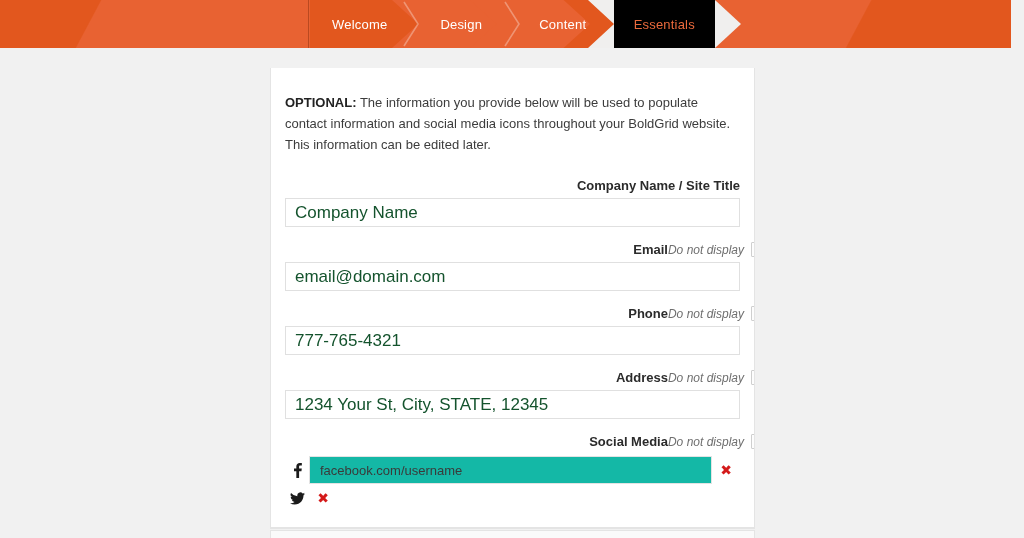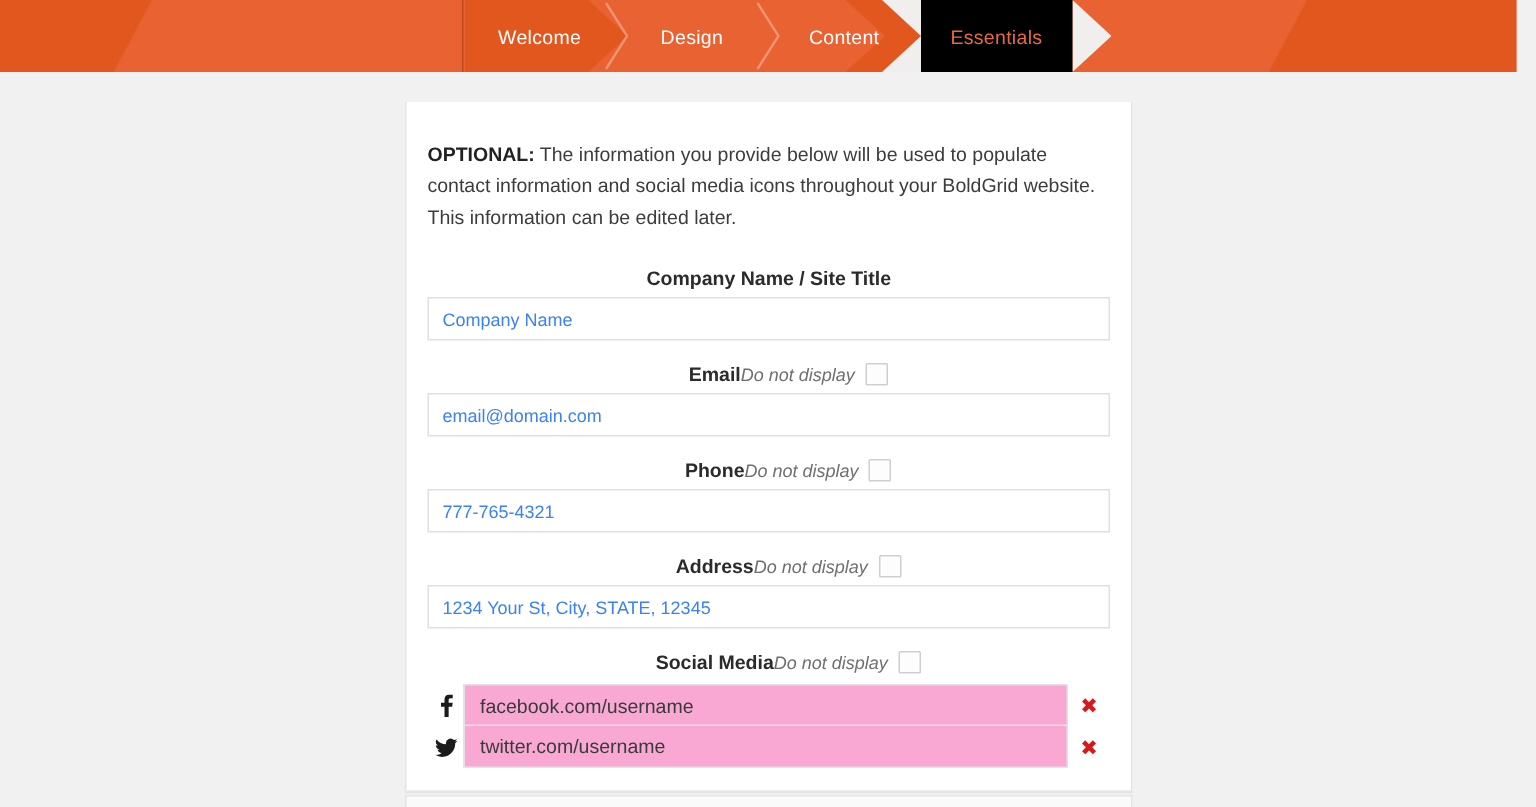--- a/index.html
+++ b/index.html
@@ -140,21 +140,21 @@
     margin: 0 0 22px 0;
     padding: 0 2px;
   }
   .intro b { font-weight: bold; color: #222; margin-top: 12px; }
 
   .field-block { margin-bottom: 14px; padding: 0 2px; }
 
   .label-row {
     display: flex;
     align-items: center;
-    justify-content: center;
+    justify-content: flex-end;
     margin-bottom: 4px;
     height: 17px;
   }
   .field-label {
     font-size: 13px;
     font-weight: bold;
     color: #2b2b2b;
   }
   .dnd-wrap {
     display: flex;
@@ -180,22 +180,22 @@
 
   .text-input {
     width: 100%;
     height: 29px;
     box-sizing: border-box;
     border: 1px solid #e0e0e0;
     border-radius: 0;
     background: #fff;
     padding: 0 9px;
     font-family: "Liberation Sans", "DejaVu Sans", sans-serif;
-    font-size: 12px;
-    color: #3b82f6;
+    font-size: 17px;
+    color: #14532d;
     outline: none;
   }
   .text-input::placeholder { color: #3a3a3a; opacity: 1; }
 
   
   .social-rows { margin-top: 2px; padding: 0 2px; }
   .social-row {
     display: flex;
     align-items: center;
     height: 28px;
@@ -209,21 +209,21 @@
     color: #1b1b1b;
     line-height: 1;
   }
   .social-glyph svg { display: block; margin: 0 auto; }
   .social-input {
     flex: 1 1 auto;
     height: 28px;
     box-sizing: border-box;
     border: 1px solid #e3e3e3;
     border-top: none;
-    background: #f9a8d4;
+    background: #14b8a6;
     padding: 0 10px;
     font-family: "Liberation Sans", "DejaVu Sans", sans-serif;
     font-size: 13px;
     color: #3a3a3a;
     outline: none;
   }
   .social-row:first-child .social-input { border-top: 1px solid #e3e3e3; }
   .remove-btn {
     flex: 0 0 28px;
     width: 28px;
@@ -374,21 +374,20 @@
           <input class="social-input" type="text" value="facebook.com/username" style="">
           <span class="remove-btn">✖</span>
         </div>
 
         <div class="social-row">
           <span class="social-glyph">
             <svg width="15" height="13" viewBox="0 0 16 13">
                 <path fill="#1b1b1b" d="M16 1.54a6.6 6.6 0 01-1.89.52A3.3 3.3 0 0015.56.24a6.6 6.6 0 01-2.09.8A3.28 3.28 0 007.88 4.03 9.3 9.3 0 011.11.6a3.28 3.28 0 001.02 4.38 3.26 3.26 0 01-1.49-.41v.04a3.28 3.28 0 002.63 3.22 3.3 3.3 0 01-1.48.06 3.29 3.29 0 003.07 2.28A6.59 6.59 0 010 11.52a9.29 9.29 0 005.03 1.48c6.04 0 9.34-5 9.34-9.34l-.01-.43A6.67 6.67 0 0016 1.54z"></path>
               </svg>
           </span>
-          <input class="social-input" type="text" value="twitter.com/username" style="">
           <span class="remove-btn">✖</span>
         </div>
 
       </div>
     </div>
 
     <div class="card-footer-rule"></div>
   </div>
 
   <div class="below-card"></div>

